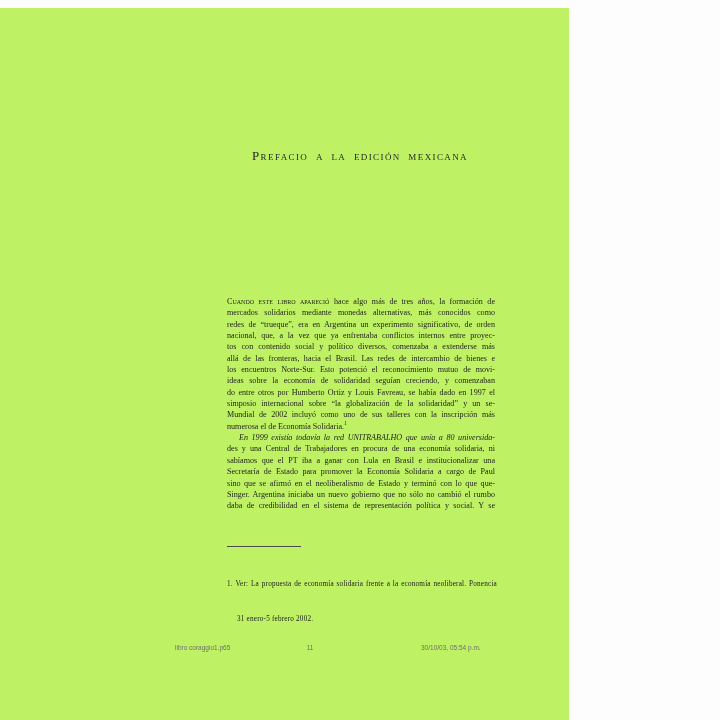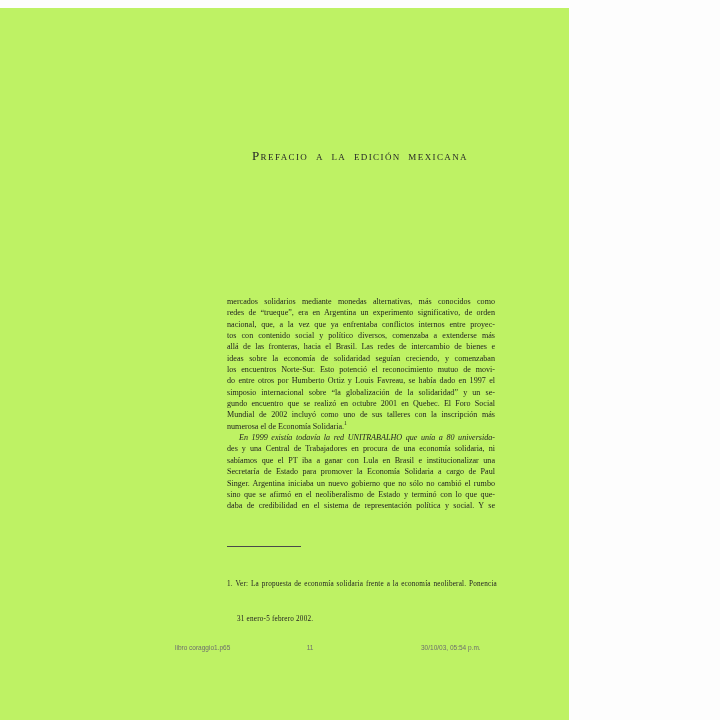--- a/index.html
+++ b/index.html
@@ -105,38 +105,38 @@
   .footer-date  { position: absolute; left: 421px; top: 0; }
 </style>
 </head>
 <body>
 
 <div class="sheet">
 
   <div class="chapter-title">Prefacio a la edición mexicana</div>
 
   <div class="body-block">
+    <div class="tline"><span class="smallcaps">Cuando este libro apareció</span><span> hace algo más de tres años, la formación de</span></div>
     <div class="tline">mercados solidarios mediante monedas alternativas, más conocidos como</div>
     <div class="tline">redes de “trueque”, era en Argentina un experimento significativo, de orden</div>
     <div class="tline">nacional, que, a la vez que ya enfrentaba conflictos internos entre proyec-</div>
     <div class="tline">tos con contenido social y político diversos, comenzaba a extenderse más</div>
     <div class="tline">allá de las fronteras, hacia el Brasil. Las redes de intercambio de bienes e</div>
+    <div class="tline">los encuentros Norte-Sur. Esto potenció el reconocimiento mutuo de movi-</div>
     <div class="tline">ideas sobre la economía de solidaridad seguían creciendo, y comenzaban</div>
-    <div class="tline">los encuentros Norte-Sur. Esto potenció el reconocimiento mutuo de movi-</div>
     <div class="tline">do entre otros por Humberto Ortiz y Louis Favreau, se había dado en 1997 el</div>
     <div class="tline">simposio internacional sobre “la globalización de la solidaridad” y un se-</div>
-    <div class="tline">gundo encuentro que se realizó en octubre 2001 en Quebec. El Foro Social</div>
     <div class="tline">Mundial de 2002 incluyó como uno de sus talleres con la inscripción más</div>
     <div class="tline para-end"><span>numerosa el de Economía Solidaria.</span><span class="fn-ref">1</span></div>
     <div class="tline indent">En 1999 existía todavía la red UNITRABALHO que unía a 80 universida-</div>
     <div class="tline">des y una Central de Trabajadores en procura de una economía solidaria, ni</div>
     <div class="tline">sabíamos que el PT iba a ganar con Lula en Brasil e institucionalizar una</div>
     <div class="tline">Secretaría de Estado para promover la Economía Solidaria a cargo de Paul</div>
+    <div class="tline">sino que se afirmó en el neoliberalismo de Estado y terminó con lo que que-</div>
     <div class="tline">Singer. Argentina iniciaba un nuevo gobierno que no sólo no cambió el rumbo</div>
-    <div class="tline">sino que se afirmó en el neoliberalismo de Estado y terminó con lo que que-</div>
     <div class="tline">daba de credibilidad en el sistema de representación política y social. Y se</div>
   </div>
 
   <div class="footnote-rule"></div>
 
   <div class="footnote-block">
     <div class="fn-line">1. Ver: La propuesta de economía solidaria frente a la economía neoliberal. Ponencia</div>
     <div class="fn-line hang last">31 enero-5 febrero 2002.</div>
   </div>
 

